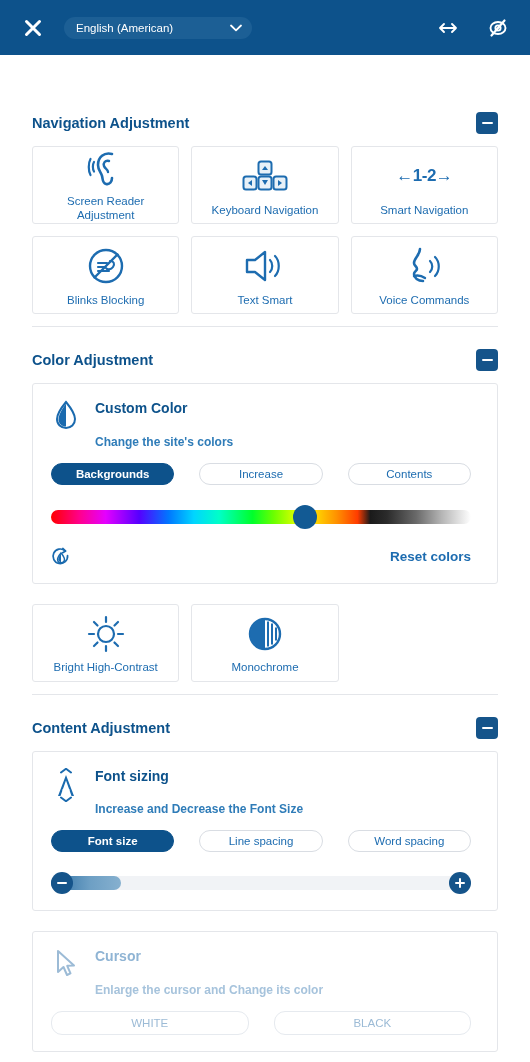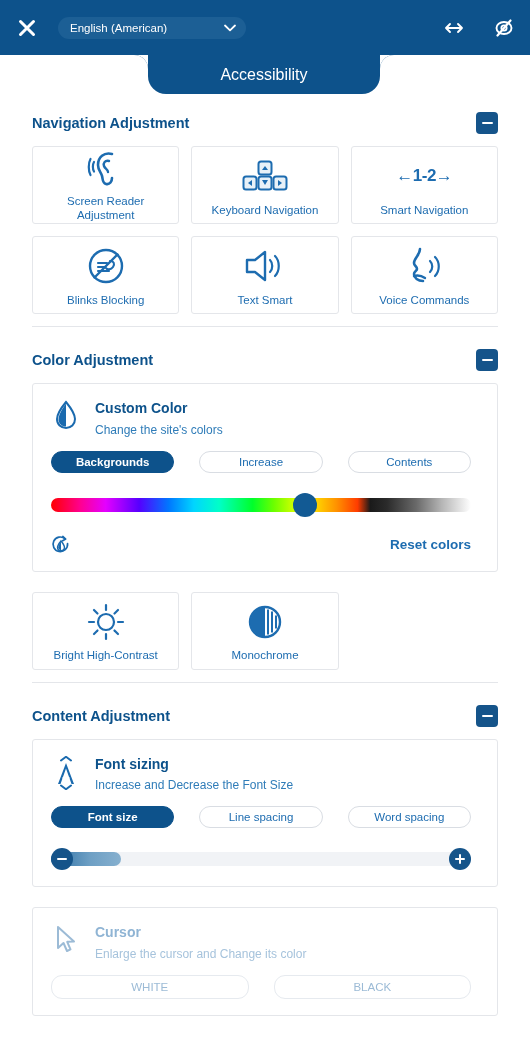--- a/index.html
+++ b/index.html
@@ -12,21 +12,21 @@
     position: relative;
   }
 
   
   .header {
     position: relative;
     height: 55px;
     background: #0d528b;
     display: flex;
     align-items: center;
-    padding: 0 12px;
+    padding: 0 18px;
   }
   .close-btn {
     width: 30px; height: 30px;
     display: flex; align-items: center; justify-content: center;
     cursor: pointer; flex: 0 0 auto;
   }
   .close-btn svg { display: block; }
   .lang-select {
     margin-left: 16px;
     width: 188px;
@@ -190,21 +190,22 @@
   .panel-title {
     color: #0d528b;
     font-size: 14px;
     font-weight: bold;
     line-height: 1.25;
   }
   .panel-sub {
     color: #2f7cb8;
     font-size: 12px;
     line-height: 1.35;
-    margin-top: 4px;
+    margin-top: 16px;
+    font-weight: bold;
   }
   .pill-row {
     display: grid;
     grid-template-columns: repeat(3, 1fr);
     gap: 25px;
   }
   .pill {
     height: 22px;
     border-radius: 11px;
     font-size: 11.5px;
@@ -343,23 +344,20 @@
       <svg width="24" height="24" viewBox="0 0 24 24">
         <ellipse cx="12" cy="12" rx="7.5" ry="6" stroke="#ffffff" stroke-width="1.9" fill="none"></ellipse>
         <circle cx="12" cy="12" r="2.6" stroke="#ffffff" stroke-width="1.9" fill="none"></circle>
         <path d="M18.5 4.5 L5.5 19.5" stroke="#ffffff" stroke-width="2.2" stroke-linecap="round"></path>
       </svg>
     </div>
   </div>
 </div>
 
 <div class="tabstrip">
-  <div class="tab">
-    <span>Accessibility</span>
-  </div>
   <div class="notch-mask-l"></div>
   <div class="notch-mask-r"></div>
 </div>
 
 <div class="content">
 
   <div class="section" style="padding-top:18px;">
     <div class="section-head">
       <div class="section-title">Navigation Adjustment</div>
       <div class="collapse-btn">

